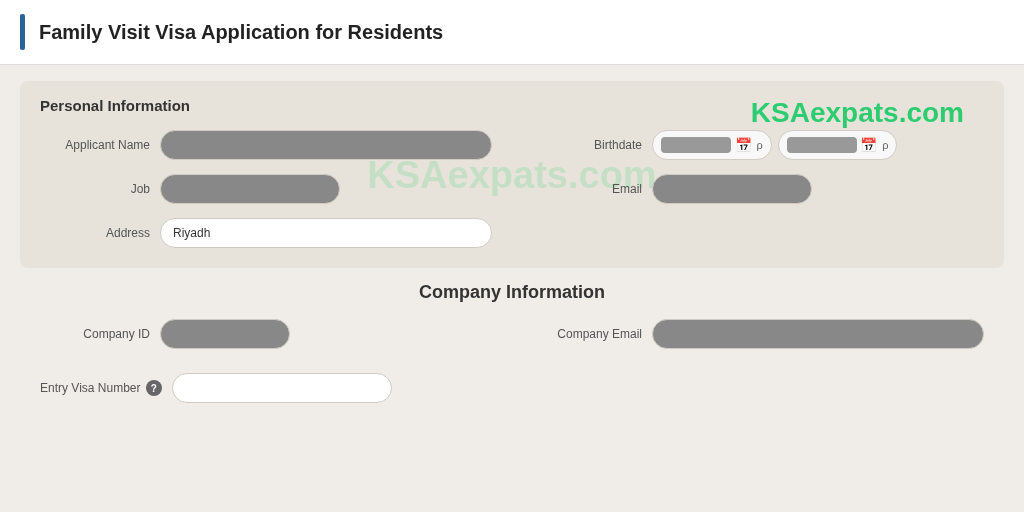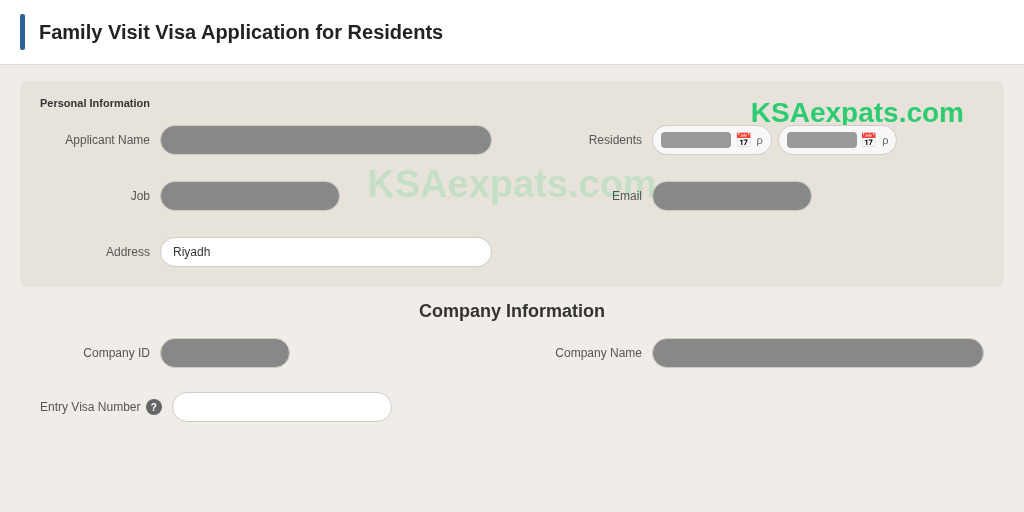--- a/index.html
+++ b/index.html
@@ -36,21 +36,21 @@
       color: #222;
     }
     .section-card {
       margin: 16px 20px 0 20px;
       background: #e8e3da;
       border-radius: 8px;
       padding: 16px 20px 20px 20px;
       position: relative;
     }
     .section-title {
-      font-size: 11px;
+      font-size: 15px;
       font-weight: bold;
       color: #333;
       margin-bottom: 16px;
     }
     .watermark {
       position: absolute;
       top: 50%;
       left: 50%;
       transform: translate(-50%, -50%);
       font-size: 38px;
@@ -66,21 +66,21 @@
       right: 40px;
       top: 16px;
       font-size: 28px;
       font-weight: bold;
       color: #2ecc71;
       z-index: 1;
     }
     .form-grid {
       display: grid;
       grid-template-columns: 1fr 1fr;
-      gap: 26px 40px;
+      gap: 14px 40px;
       position: relative;
       z-index: 1;
     }
     .form-row {
       display: flex;
       align-items: center;
       gap: 10px;
     }
     .form-label {
       font-size: 12px;
@@ -184,21 +184,21 @@
 
     <div class="form-grid">
 
       <div class="form-row">
         <span class="form-label">Applicant Name</span>
         <input class="form-input filled-dark" type="text" value="" style="">
       </div>
 
 
       <div class="form-row">
-        <span class="form-label">Residents</span>
+        <span class="form-label">Birthdate</span>
         <div class="birthdate-group">
           <div class="date-input-wrap">
             <input type="text" style="background: rgb(153, 153, 153); color: rgb(153, 153, 153); width: 70px;">
             <span class="date-icon">📅</span>
             <span style="font-size:11px;color:#666;">ρ</span>
           </div>
           <div class="date-input-wrap">
             <input type="text" style="background: rgb(153, 153, 153); color: rgb(153, 153, 153); width: 70px;">
             <span class="date-icon">📅</span>
             <span style="font-size:11px;color:#666;">ρ</span>
@@ -229,21 +229,21 @@
 
   <div class="company-section">
     <div class="form-grid">
 
       <div class="form-row">
         <span class="form-label">Company ID</span>
         <input class="form-input filled-dark" type="text" value="" style="max-width: 130px;">
       </div>
 
       <div class="form-row">
-        <span class="form-label">Company Name</span>
+        <span class="form-label">Company Email</span>
         <input class="form-input filled-dark" type="text" value="" style="">
       </div>
     </div>
   </div>
 
   <div class="entry-section">
     <div class="form-row">
       <span class="form-label">
         <span>Entry Visa Number</span>
         <span class="help-icon">?</span>

